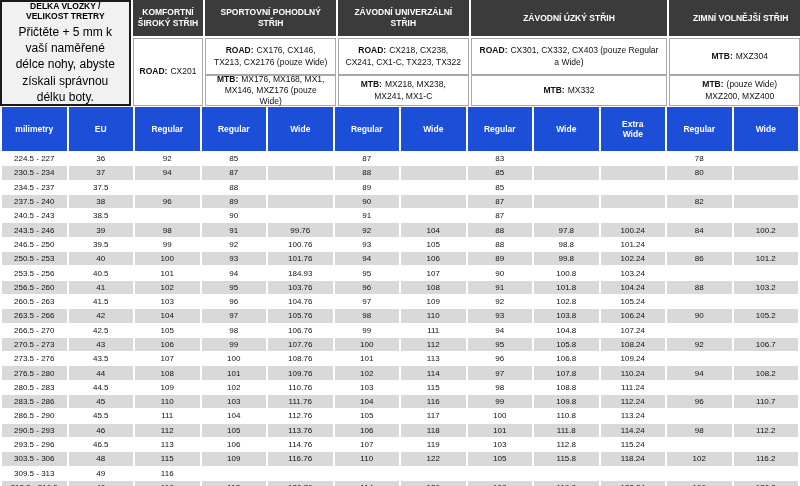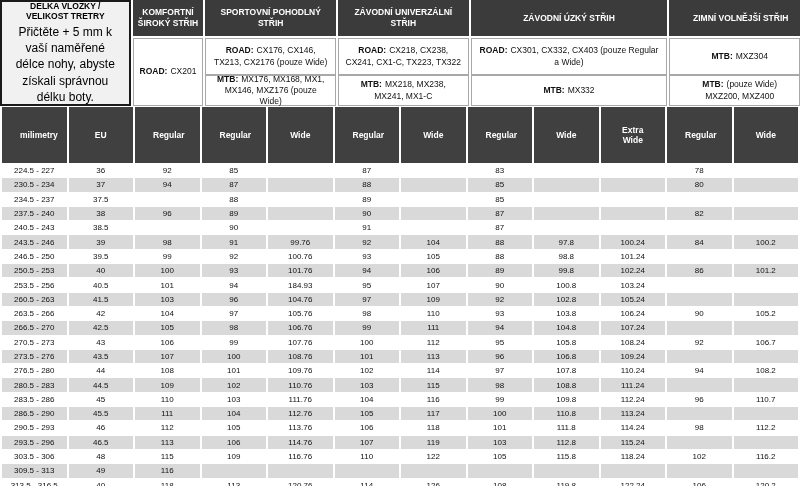--- a/index.html
+++ b/index.html
@@ -22,22 +22,22 @@
            display:flex; align-items:center; justify-content:center; text-align:center;
            padding:1px 6px; border:1px solid #a8a8a8; }
   .model b { margin-right:3px; }
   .c3  { grid-column:3/4; }  .c45 { grid-column:4/6; }  .c67 { grid-column:6/8; }
   .c810{ grid-column:8/11; } .c1112{ grid-column:11/13;padding-left:16px; }
   .r1 { grid-row:1; } .r2 { grid-row:2; } .r3 { grid-row:3; } .r23 { grid-row:2/4; }
 
   
   table { width:800px; border-collapse:separate; border-spacing:2px 1px;
           table-layout:fixed; margin-top:0; }
-  th { background:#404040; color:#fff; font-weight:bold; font-size:8.5px;
-       height:29px; padding:18px; text-align:center; }
+  th { background:#1d4ed8; color:#fff; font-weight:bold; font-size:8.5px;
+       height:29px; padding:12px; text-align:center; }
   td { height:13.3px; padding:0 2px; text-align:center; font-size:8px; color:#111;
        background:#fff; overflow:hidden; white-space:nowrap; }
   tbody tr:nth-child(even) td { background:#d9d9d9; }
   .sheet-bottom { width:800px; border-bottom:2px solid #1a1a1a; }
 </style>
 </head>
 <body>
 
 <div class="sheet">
 
@@ -220,20 +220,34 @@
           <td>184.93</td>
           <td>95</td>
           <td>107</td>
           <td>90</td>
           <td>100.8</td>
           <td>103.24</td>
           <td></td>
           <td></td>
         </tr>
         <tr>
+          <td>256.5 - 260</td>
+          <td>41</td>
+          <td>102</td>
+          <td>95</td>
+          <td>103.76</td>
+          <td>96</td>
+          <td>108</td>
+          <td>91</td>
+          <td>101.8</td>
+          <td>104.24</td>
+          <td>88</td>
+          <td>103.2</td>
+        </tr>
+        <tr>
           <td>260.5 - 263</td>
           <td>41.5</td>
           <td>103</td>
           <td>96</td>
           <td>104.76</td>
           <td>97</td>
           <td>109</td>
           <td>92</td>
           <td>102.8</td>
           <td>105.24</td>

